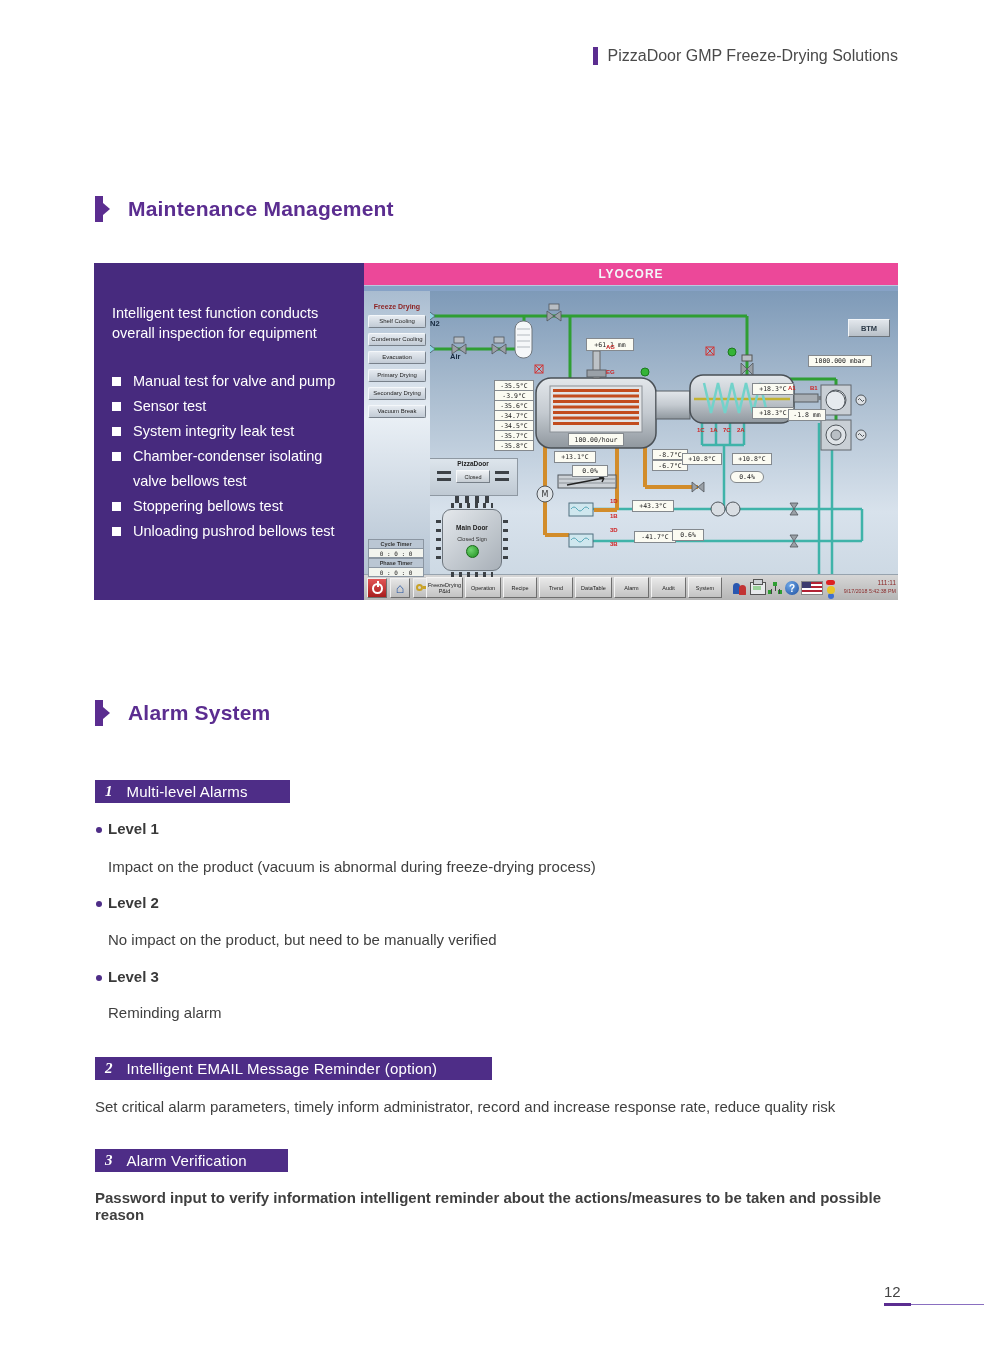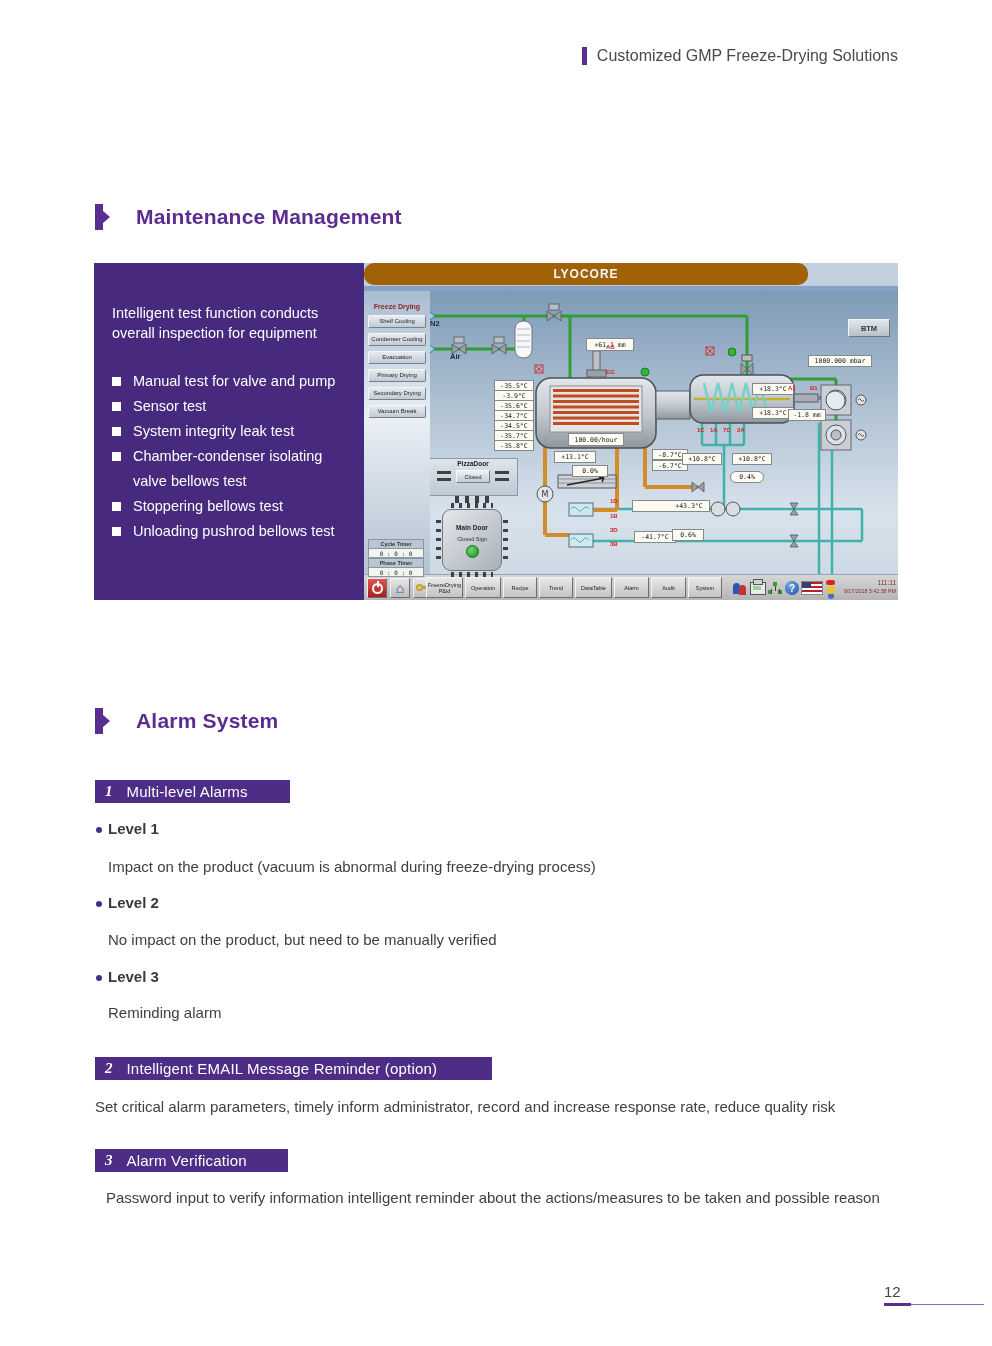--- a/index.html
+++ b/index.html
@@ -9,34 +9,34 @@
   
   .doc-header{position:absolute;top:47px;right:94px;display:flex;align-items:center;gap:10px;}
   .accent-bar{width:5px;height:18px;background:#5b2d90;}
   .doc-title{font-size:16px;color:#4a4a4a;}
 
   
   .sec-head{position:absolute;left:95px;display:flex;align-items:center;gap:17px;}
   .sec-marker{position:relative;width:8px;height:26px;background:#5b2d90;display:inline-block;}
   .sec-marker i{position:absolute;left:8px;top:7px;width:0;height:0;
     border-left:7px solid #5b2d90;border-top:6px solid transparent;border-bottom:6px solid transparent;}
-  .sec-head h2{margin:16px;font-size:21px;font-weight:bold;color:#5b2d90;letter-spacing:.2px;}
+  .sec-head h2{margin:8px;font-size:21px;font-weight:bold;color:#5b2d90;letter-spacing:.2px;}
 
   
   .purple-panel{position:absolute;left:94px;top:263px;width:270px;height:337px;
     background:#472a7e;color:#ffffff;box-sizing:border-box;padding:0 14px;}
   .panel-intro{margin:40px 2px 0 4px;font-size:14.5px;line-height:20px;}
   .panel-list{list-style:none;margin:26px 0 0 4px;padding:0;}
   .panel-list li{display:flex;align-items:flex-start;font-size:14.5px;line-height:25px;}
   .sq{flex:0 0 9px;width:9px;height:9px;background:#ffffff;margin:8px 12px 0 0;}
 
   
   .hmi{position:absolute;left:364px;top:263px;width:534px;height:337px;overflow:hidden;background:#c3d0dd;}
-  .hmi-titlebar{position:absolute;left:0;top:0;width:444px;height:22px;background:#a16207;
-    display:flex;align-items:center;justify-content:center;border-radius:10px;}
+  .hmi-titlebar{position:absolute;left:0;top:0;width:534px;height:22px;background:#ec4899;
+    display:flex;align-items:center;justify-content:center;}
   .hmi-titlebar span{color:#f2f6fa;font-size:12px;font-weight:bold;letter-spacing:1px;}
   .hmi-strip{position:absolute;left:0;top:22px;width:534px;height:6px;background:#87a2c6;border-top:1px solid #b9c9de;}
   .hmi-body{position:absolute;left:0;top:28px;width:534px;height:283px;
     background:linear-gradient(180deg,#7e9ab8 0%,#a9bccf 35%,#d8e2ec 78%,#cdd9e4 100%);}
   .pid-svg{position:absolute;left:0;top:0;z-index:1;}
 
   
   .hmi-sidebar{position:absolute;left:0;top:0;width:66px;height:283px;z-index:3;
     background:linear-gradient(180deg,#a9bcd0 0%,#e9eff5 45%,#b4c3d2 100%);}
   .sb-title{margin:12px 2px 4px 2px;text-align:center;font-size:7px;font-weight:bold;color:#8c1f1f;}
@@ -140,21 +140,21 @@
   .pg-rule-thick{position:absolute;left:884px;top:1303px;width:27px;height:3px;background:#5b2d90;}
   .pg-rule-thin{position:absolute;left:884px;top:1304px;width:100px;height:1px;background:#8a6fc0;}
 </style>
 </head>
 <body>
 
 <div class="page">
 
   <header class="doc-header">
     <span class="accent-bar"></span>
-    <span class="doc-title">Customized GMP Freeze-Drying Solutions</span>
+    <span class="doc-title">PizzaDoor GMP Freeze-Drying Solutions</span>
   </header>
 
   <div class="sec-head" style="top:189px;">
     <span class="sec-marker">
         <i></i>
       </span>
     <h2>Maintenance Management</h2>
   </div>
 
   <aside class="purple-panel">
@@ -336,21 +336,21 @@
       <div class="vb" style="left:388px;top:92px;width:40px;height:10px;">+18.3°C</div>
       <div class="vb" style="left:388px;top:116px;width:40px;height:10px;">+18.3°C</div>
       <div class="vb" style="left:424px;top:118px;width:36px;height:10px;">-1.8 mm</div>
       <div class="vb" style="left:190px;top:160px;width:40px;height:10px;">+13.1°C</div>
       <div class="vb" style="left:208px;top:174px;width:34px;height:10px;">0.0%</div>
       <div class="vb" style="left:288px;top:158px;width:34px;height:9px;">-8.7°C</div>
       <div class="vb" style="left:288px;top:169px;width:34px;height:9px;">-6.7°C</div>
       <div class="vb" style="left:318px;top:162px;width:38px;height:10px;">+10.8°C</div>
       <div class="vb" style="left:368px;top:162px;width:38px;height:10px;">+10.8°C</div>
       <div class="vb" style="left:366px;top:180px;width:32px;height:10px;border-radius:6px;">0.4%</div>
-      <div class="vb" style="left:268px;top:209px;width:40px;height:10px;padding-left:36px;">+43.3°C</div>
+      <div class="vb" style="left:268px;top:209px;width:40px;height:10px;">+43.3°C</div>
       <div class="vb" style="left:270px;top:240px;width:40px;height:10px;">-41.7°C</div>
       <div class="vb" style="left:308px;top:238px;width:30px;height:10px;">0.6%</div>
 
       <span class="rtag" style="left:242px;top:53px;">AG</span>
       <span class="rtag" style="left:242px;top:78px;">EG</span>
       <span class="rtag" style="left:424px;top:94px;">A1</span>
       <span class="rtag" style="left:446px;top:94px;">B1</span>
       <span class="rtag" style="left:333px;top:136px;">1C</span>
       <span class="rtag" style="left:346px;top:136px;">1A</span>
       <span class="rtag" style="left:359px;top:136px;">7C</span>
@@ -468,18 +468,18 @@
   <div class="banner" style="top:1057px;width:397px;">
     <span class="num">2</span>
     <span class="bt">Intelligent EMAIL Message Reminder (option)</span>
   </div>
   <div class="body-text" style="left:95px;top:1098px;width:820px;">Set critical alarm parameters, timely inform administrator, record and increase response rate, reduce quality risk</div>
 
   <div class="banner" style="top:1149px;width:193px;">
     <span class="num">3</span>
     <span class="bt">Alarm Verification</span>
   </div>
-  <div class="body-text" style="left:106px;top:1189px;width:830px;">Password input to verify information intelligent reminder about the actions/measures to be taken and possible reason</div>
+  <div class="body-text" style="left:95px;top:1189px;width:830px;font-weight:bold;">Password input to verify information intelligent reminder about the actions/measures to be taken and possible reason</div>
 
   <span class="pg-num">12</span>
   <span class="pg-rule-thin"></span>
   <span class="pg-rule-thick"></span>
 </div>
 
 </body></html>

